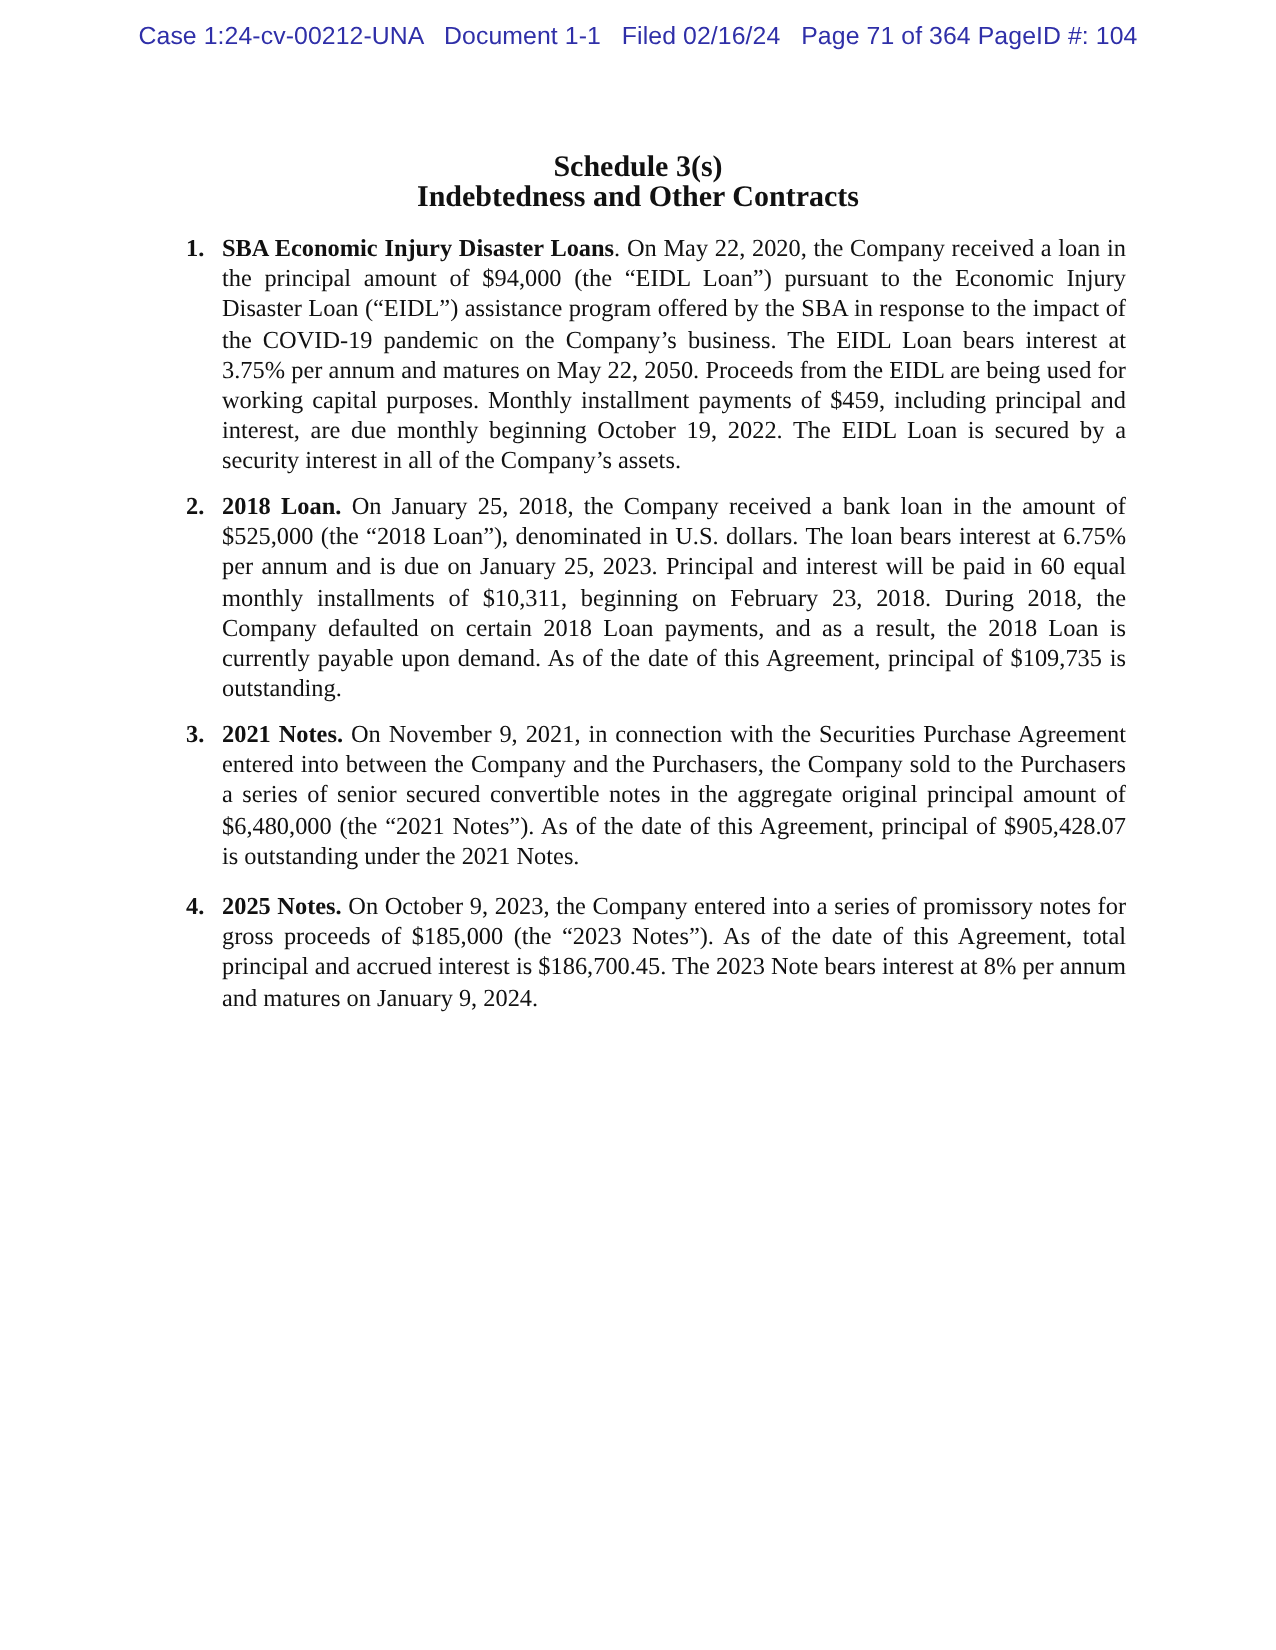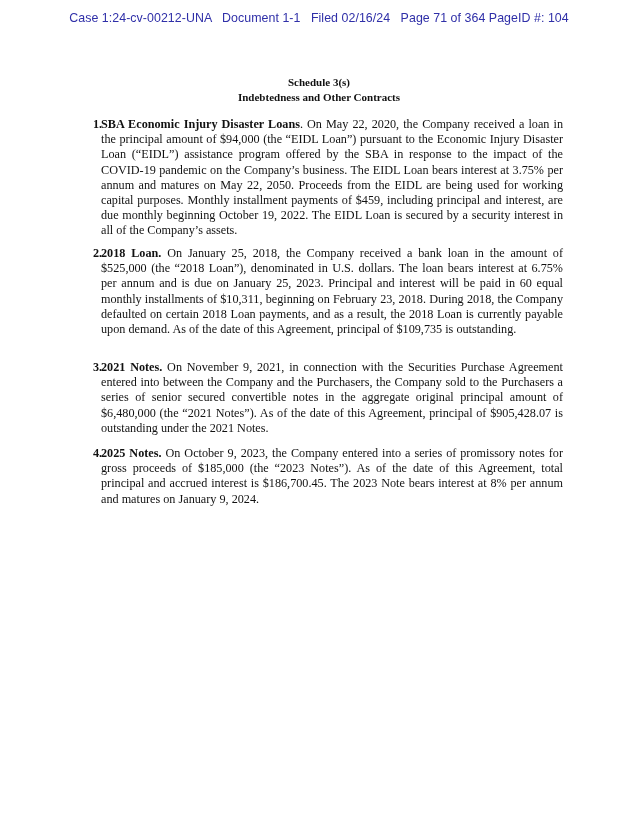--- a/index.html
+++ b/index.html
@@ -4,30 +4,30 @@
   <style>
     html, body { margin: 0; padding: 0; background: #ffffff; }
     body { width: 638px; height: 825px; position: relative; overflow: hidden; }
     .header {
       position: absolute; top: 11px; left: 0; width: 638px; text-align: center;
       font-family: "Liberation Sans", sans-serif; font-size: 12.4px; color: #2f2fa8;
       white-space: pre; letter-spacing: 0.05px;
     }
     .title {
       position: absolute; left: 0; width: 638px; text-align: center;
-      font-family: "Liberation Serif", serif; font-weight: bold; font-size: 11px; color: #111;
+      font-family: "Liberation Serif", serif; font-weight: bold; font-size: 15px; color: #111;
     }
     .t1 { top: 76px; }
     .t2 { top: 91px; }
     .item {
       position: absolute; left: 93px; width: 470px;
       font-family: "Liberation Serif", serif; font-size: 12.2px; line-height: 15.2px; color: #111;
     }
     .num { position: absolute; left: 0; top: 0; font-weight: bold; }
-    .body { margin-left: 8px; text-align: justify; }
+    .body { margin-left: 18px; text-align: justify; }
     .lead { font-weight: bold; }
     #item1 { top: 117px; }
     #item2 { top: 246px; }
     #item3 { top: 360px; }
     #item4 { top: 446px; }
   </style>
 </head>
 <body>
 
 <div class="header">Case 1:24-cv-00212-UNA   Document 1-1   Filed 02/16/24   Page 71 of 364 PageID #: 104</div>

